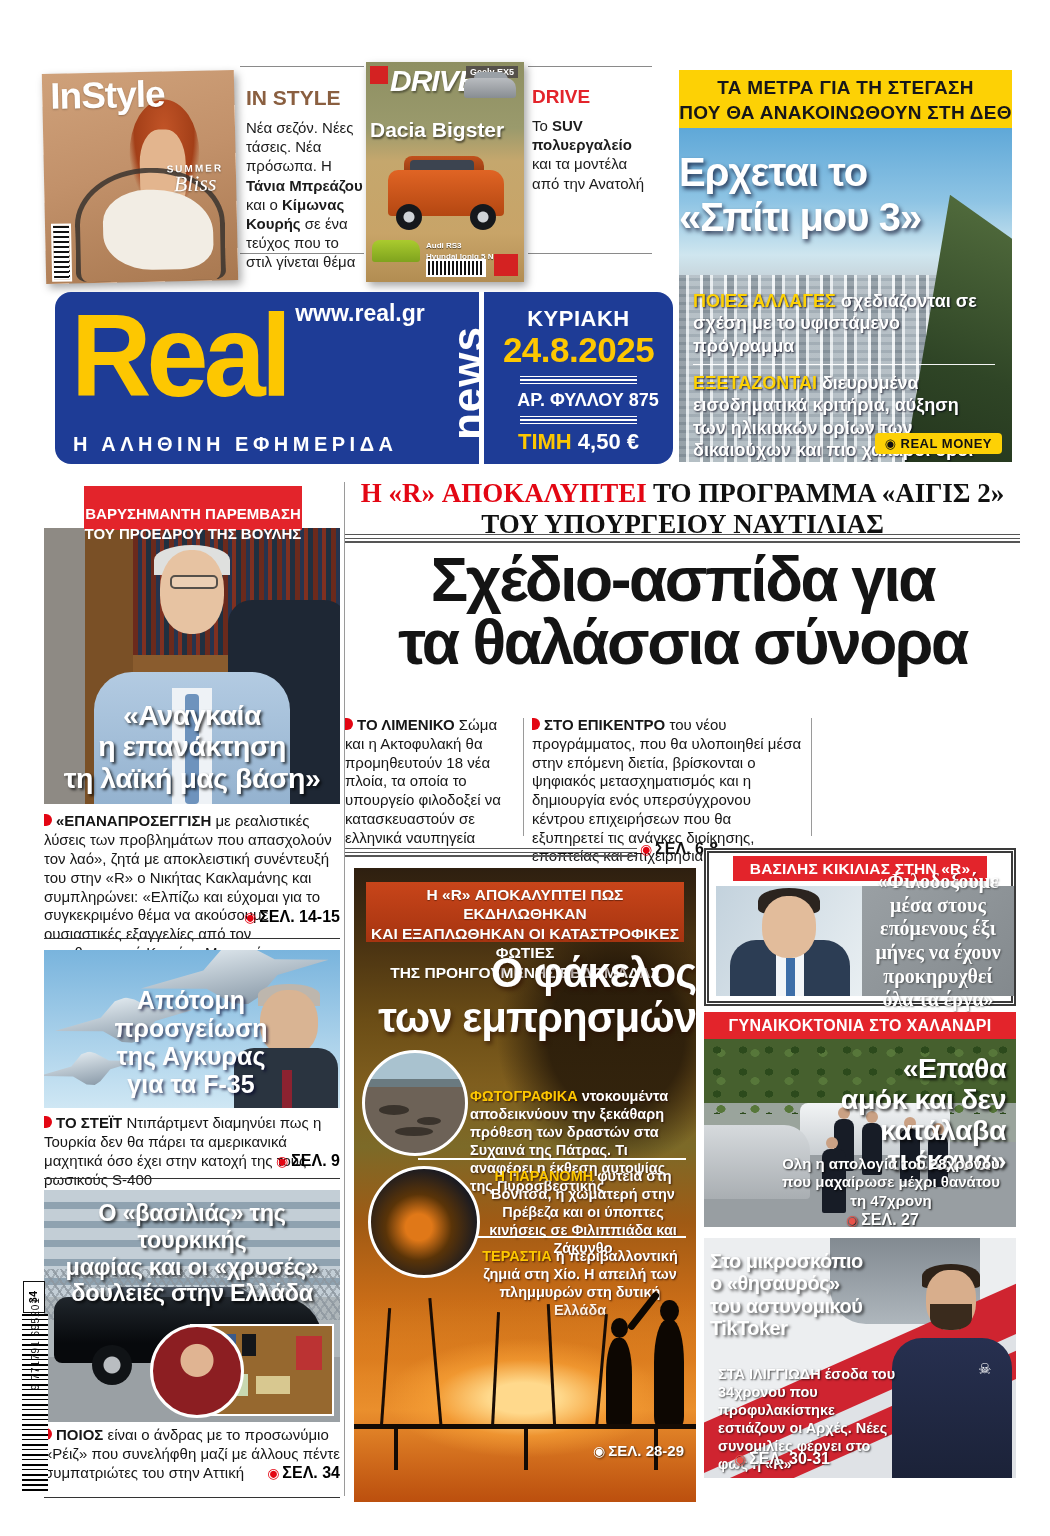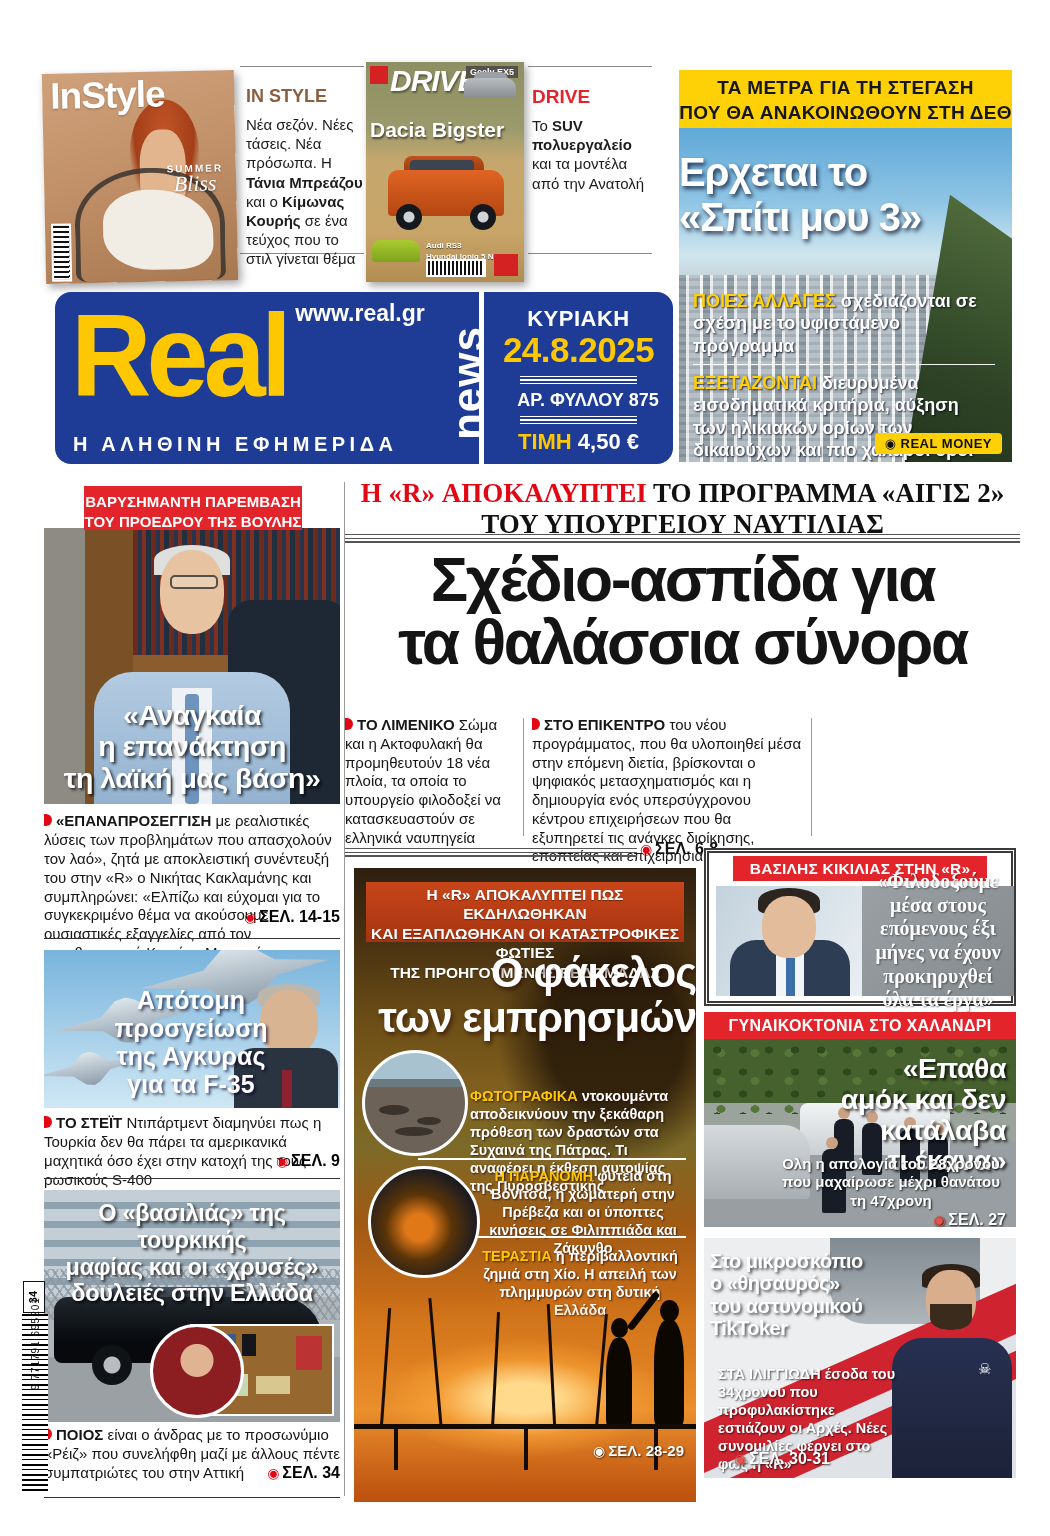--- a/index.html
+++ b/index.html
@@ -23,21 +23,21 @@
   .ins-skin{left:96px;top:58px;width:46px;height:80px;background:#e3b58e;border-radius:42% 42% 30% 30%;}
   .ins-pants{left:58px;top:118px;width:110px;height:80px;background:#f2ede4;border-radius:40% 55% 30% 45%;}
   .ins-chair{left:30px;top:96px;width:140px;height:108px;border:5px solid #3a3430;border-radius:50% 50% 8% 8%;border-bottom:none;opacity:.85;}
   .ins-tag{left:116px;top:92px;width:70px;color:#fff;text-align:center;text-shadow:0 1px 2px rgba(0,0,0,.4);}
   .ins-tag .t1{font-size:10px;font-weight:bold;letter-spacing:2px;}
   .ins-tag .t2{font-family:"Liberation Serif",serif;font-style:italic;font-size:22px;line-height:.9;}
   .ins-bar{left:6px;top:150px;width:16px;height:54px;background:repeating-linear-gradient(180deg,#111 0 2px,#fff 2px 5px);border:2px solid #fff;}
 
   
   .ins-text{left:246px;top:86px;width:118px;}
-  .ins-title{color:#8a5f40;font-size:18px;font-weight:bold;margin-bottom:8px;}
+  .ins-title{color:#8a5f40;font-size:21px;font-weight:bold;margin-bottom:8px;}
   .promo-body{font-size:15px;line-height:1.28;color:#1c1c1c;}
 
   
   .drv-cover{left:366px;top:62px;width:158px;height:220px;background:linear-gradient(180deg,#8e8f62 0%,#9a9a6c 30%,#c5a76d 45%,#c8a468 78%,#b28d52 100%);
              box-shadow:3px 4px 8px rgba(0,0,0,.35);overflow:hidden;}
   .drv-redbox{left:4px;top:4px;width:18px;height:18px;background:#d42222;}
   .drv-logo{left:24px;top:2px;color:#fff;font-size:30px;font-weight:bold;font-style:italic;letter-spacing:-1px;text-shadow:1px 2px 2px rgba(0,0,0,.4);}
   .drv-badge{right:6px;top:4px;color:#fff;background:#55504a;font-size:9px;font-weight:bold;padding:1px 4px;}
   .drv-graycar{right:8px;top:16px;width:52px;height:20px;background:linear-gradient(#b9bcc0,#888d92);border-radius:8px 10px 3px 3px;}
   .drv-grayroof{right:16px;top:10px;width:34px;height:10px;background:#9aa0a6;border-radius:6px 8px 0 0;}
@@ -104,21 +104,21 @@
   .colsep{top:2px;width:0;height:118px;border-left:1px solid #9a9a9a;}
   .cs1{left:178px;} .cs2{left:466px;}
   .blead{font-weight:bold;}
   .rb{display:inline-block;width:8px;height:12px;background:#e30613;border-radius:0 7px 7px 0;margin-right:4px;}
   .sel68-lines{left:345px;top:848px;width:292px;}
   .sel68{left:640px;top:840px;width:90px;font-weight:bold;font-size:16px;color:#111;white-space:nowrap;}
   .pref-ico{color:#e30613;font-size:14px;margin-right:3px;}
 
   
   .par-banner{left:84px;top:486px;width:218px;height:44px;background:#e3242b;color:#fff;text-align:center;
-              font-weight:bold;font-size:15px;line-height:1.3;padding-top:6px;box-sizing:border-box;z-index:3;}
+              font-weight:bold;font-size:15px;line-height:1.3;padding-top:18px;box-sizing:border-box;z-index:3;}
   .par-photo{left:44px;top:528px;width:296px;height:276px;overflow:hidden;background:linear-gradient(90deg,#8e8a84 0 14%,#7a5026 14% 30%,#8a5c2e 30% 100%);}
   .par-books{left:30%;top:0;width:70%;height:46%;
              background:repeating-linear-gradient(90deg,#6b2a1c 0 5px,#27344e 5px 9px,#803020 9px 13px,#203040 13px 18px),
                         repeating-linear-gradient(0deg,rgba(0,0,0,.5) 0 3px,transparent 3px 26px);}
   .par-chair{right:-8px;top:26%;width:120px;height:74%;background:#1e2734;border-radius:24px 24px 0 0;}
   .par-suit{left:50px;top:52%;width:196px;height:48%;background:linear-gradient(#b3cbe2,#94b2cf);border-radius:38px 38px 0 0;}
   .par-shirt{left:128px;top:58%;width:40px;height:42%;background:#eef2f6;}
   .par-tie{left:141px;top:60%;width:14px;height:40%;background:#6e93bd;border-radius:4px;}
   .par-head{left:116px;top:8%;width:64px;height:84px;background:#e7c3a2;border-radius:46%;}
   .par-hairl{left:110px;top:6%;width:76px;height:30px;background:#dfe0de;border-radius:50% 50% 0 0;}
@@ -237,21 +237,21 @@
   .cha-van{left:96px;top:34%;width:150px;height:52px;background:linear-gradient(#f2f4f5,#c9ced2);border-radius:8px 10px 2px 2px;}
   .cha-vanwin{left:104px;top:36%;width:60px;height:20px;background:#3a4248;border-radius:4px;}
   .cha-car{left:-14px;top:46%;width:120px;height:74px;background:linear-gradient(#d6dadd,#a9aeb2);border-radius:16px 26px 4px 4px;}
   .cha-carwin{left:2px;top:48%;width:74px;height:24px;background:#454d54;border-radius:8px 16px 0 0;}
   .cop{position:absolute;width:20px;height:52px;background:#171c26;border-radius:8px 8px 2px 2px;}
   .cop::before{content:"";position:absolute;left:4px;top:-12px;width:12px;height:12px;border-radius:50%;background:#caa184;}
   .cha-head{right:10px;top:14px;width:200px;text-align:right;color:#fff;font-weight:bold;font-size:28.5px;line-height:1.08;
             letter-spacing:-.5px;text-shadow:2px 2px 3px rgba(0,0,0,.8);z-index:2;}
   .cha-sub{right:10px;top:116px;width:230px;text-align:center;color:#fff;font-weight:bold;font-size:15px;line-height:1.22;
            text-shadow:1px 1px 2px rgba(0,0,0,.85);z-index:2;}
-  .cha-ref{right:10px;top:172px;width:160px;text-align:right;color:#fff;z-index:2;text-shadow:1px 1px 2px rgba(0,0,0,.85);}
+  .cha-ref{right:10px;top:172px;width:160px;text-align:left;color:#fff;z-index:2;text-shadow:1px 1px 2px rgba(0,0,0,.85);}
 
   
   .tik{left:704px;top:1238px;width:312px;height:240px;overflow:hidden;background:linear-gradient(150deg,#eceef0 0 55%,#dfe2e6 55% 100%);}
   .tik-win{right:36px;top:-10px;width:150px;height:96px;background:linear-gradient(#7d858c,#aeb6bc);border-radius:0 0 0 36px;}
   .tik-stripe1{left:-60px;top:120px;width:420px;height:46px;background:#cf2430;transform:rotate(-24deg);}
   .tik-stripe2{left:-60px;top:186px;width:420px;height:26px;background:#cf2430;transform:rotate(-24deg);}
   .tik-man{right:4px;top:26px;width:120px;height:214px;}
   .tik-torso{left:0;bottom:0;width:120px;height:140px;background:linear-gradient(#273050,#1b2238);border-radius:30px 30px 0 0;}
   .tik-head{left:34px;top:6px;width:50px;height:60px;background:#d8ae8c;border-radius:44%;}
   .tik-hair{left:30px;top:0;width:58px;height:24px;background:#2e2218;border-radius:50% 50% 10% 10%;}

